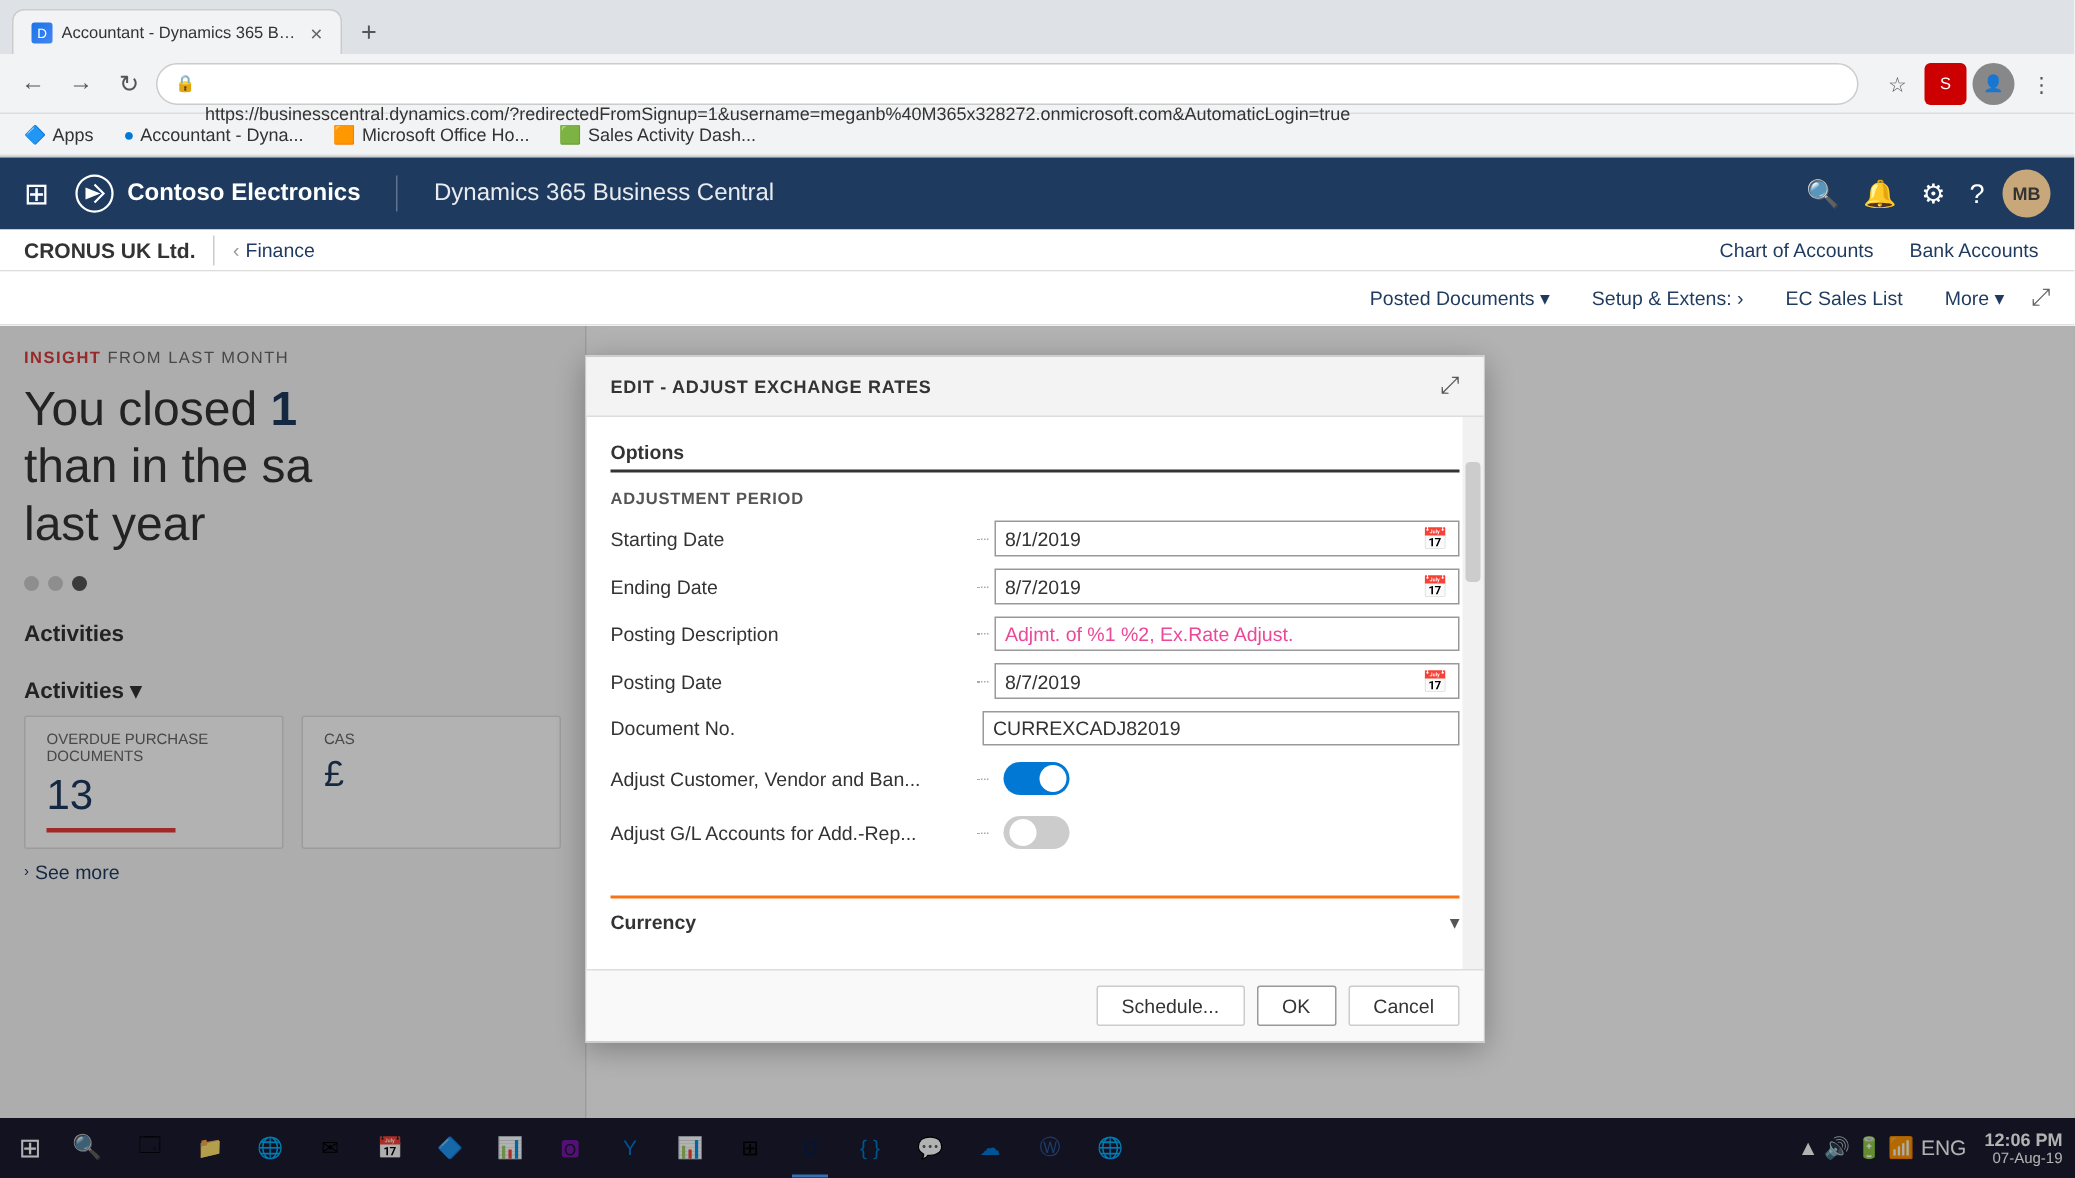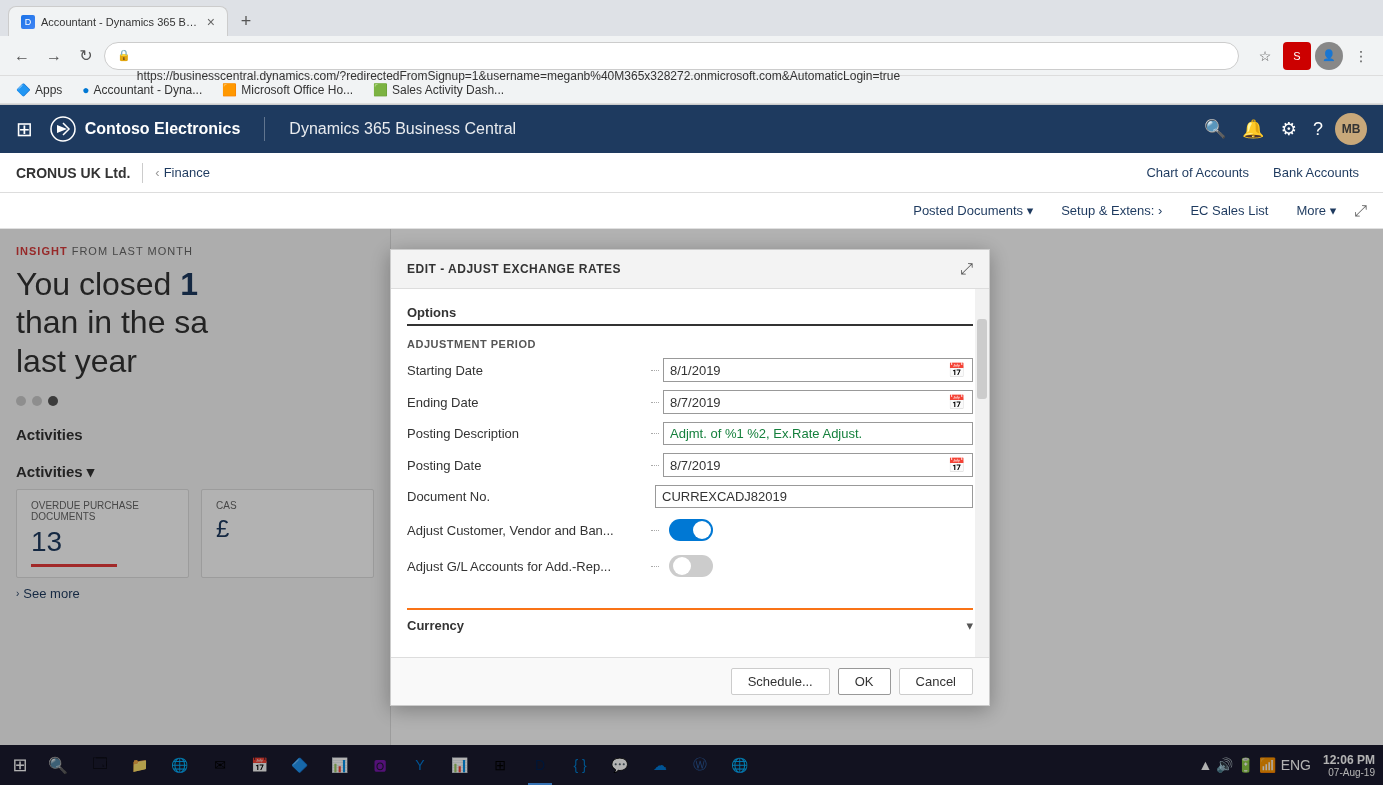--- a/index.html
+++ b/index.html
@@ -32,21 +32,21 @@
     .nav-logo { display: flex; align-items: center; gap: 8px; }
     .nav-brand { font-size: 16px; font-weight: 600; color: white; }
     .nav-separator { width: 1px; height: 24px; background: rgba(255,255,255,0.3); margin: 0 8px; }
     .nav-app-name { font-size: 16px; color: rgba(255,255,255,0.9); }
     .nav-spacer { flex: 1; }
     .nav-icons { display: flex; gap: 8px; align-items: center; }
     .nav-icon { color: white; font-size: 18px; cursor: pointer; padding: 4px; }
     .nav-avatar { width: 32px; height: 32px; border-radius: 50%; background: #c8a87a; display: flex; align-items: center; justify-content: center; overflow: hidden; cursor: pointer; }
 
     
-    .secondary-nav { background: white; border-bottom: 1px solid #ddd; display: flex; align-items: center; padding: 0 16px; height: 40px; }
+    .secondary-nav { background: white; border-bottom: 1px solid #ddd; display: flex; align-items: center; padding: 0 16px; height: 28px; }
     .company-name { font-size: 14px; font-weight: 600; color: #333; }
     .nav-divider { width: 1px; height: 20px; background: #ccc; margin: 0 12px; }
     .breadcrumb-nav { display: flex; align-items: center; gap: 4px; color: #1e3a5f; font-size: 13px; }
     .breadcrumb-item { cursor: pointer; }
     .breadcrumb-arrow { color: #999; }
     .sec-nav-spacer { flex: 1; }
     .sec-nav-links { display: flex; align-items: center; gap: 8px; }
     .sec-nav-link { color: #1e3a5f; font-size: 13px; cursor: pointer; padding: 4px 8px; }
 
     
@@ -316,21 +316,21 @@
           <div class="modal-field-input with-icon" style="width:310px; display:flex; align-items:center; border:1px solid #999; padding: 3px 6px;">
             <input type="text" value="8/7/2019" style="border: none; outline: none; font-size: 13px; flex: 1 1 0%; color: rgb(51, 51, 51);">
             <span class="cal-icon">📅</span>
           </div>
         </div>
 
         <div class="modal-field">
           <span class="modal-field-label">Posting Description</span>
           <div style="flex:1; border-bottom: 1px dotted #aaa; margin: 0 4px;"></div>
           <div class="modal-field-input" style="width:310px; border:1px solid #999; padding: 3px 6px;">
-            <input type="text" value="Adjmt. of %1 %2, Ex.Rate Adjust." style="border: none; outline: none; font-size: 13px; flex: 1 1 0%; color: #15803d; width: 100%;">
+            <input type="text" value="Adjmt. of %1 %2, Ex.Rate Adjust." style="border: none; outline: none; font-size: 13px; flex: 1 1 0%; color: #ec4899; width: 100%;">
           </div>
         </div>
 
         <div class="modal-field">
           <span class="modal-field-label">Posting Date</span>
           <div style="flex:1; border-bottom: 1px dotted #aaa; margin: 0 4px;"></div>
           <div class="modal-field-input with-icon" style="width:310px; display:flex; align-items:center; border:1px solid #999; padding: 3px 6px;">
             <input type="text" value="8/7/2019" style="border: none; outline: none; font-size: 13px; flex: 1 1 0%; color: rgb(51, 51, 51);">
             <span class="cal-icon">📅</span>
           </div>

